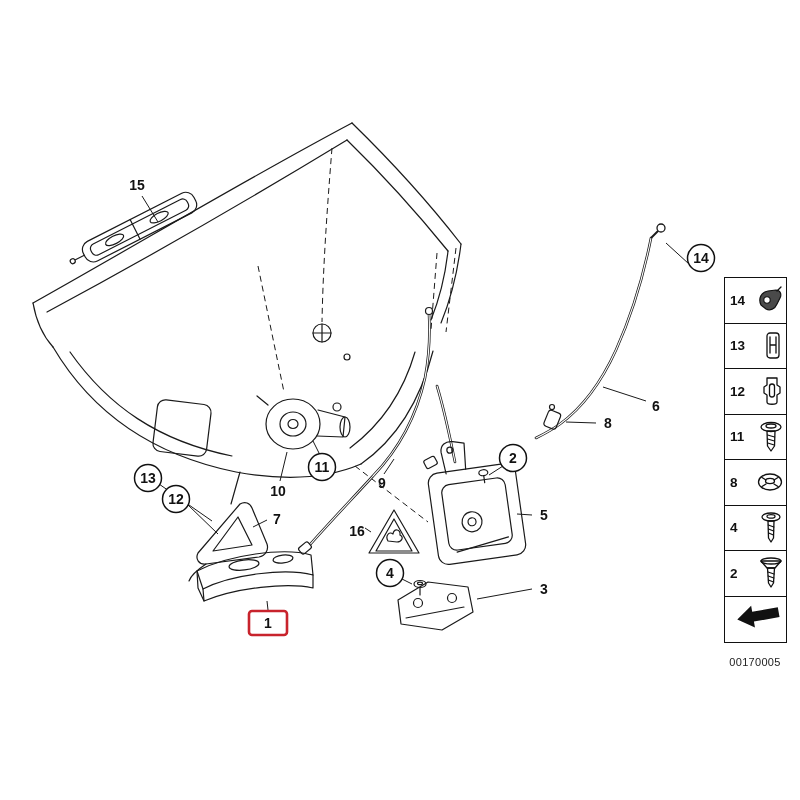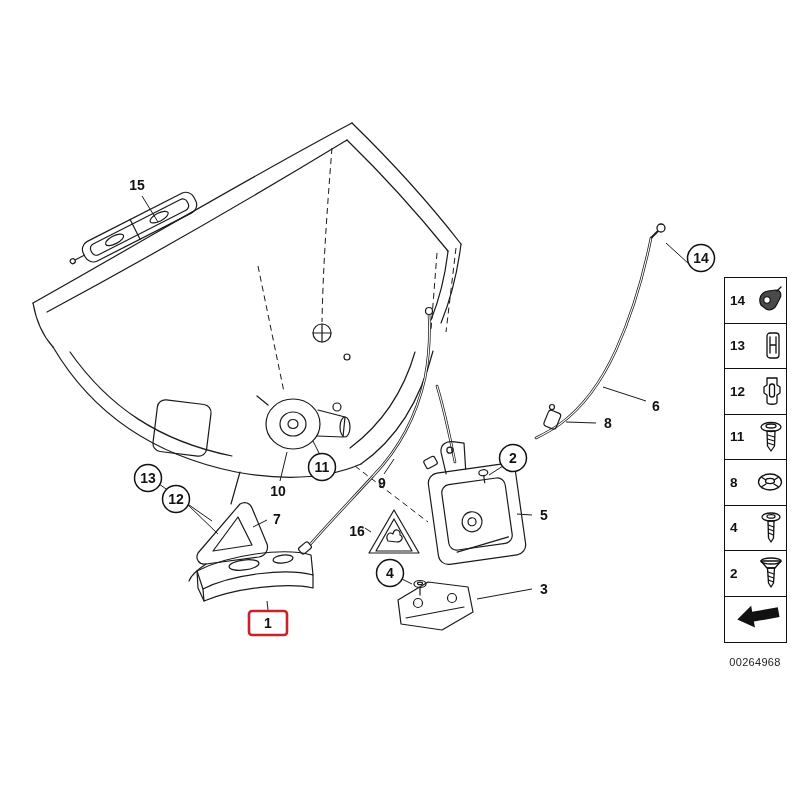--- a/index.html
+++ b/index.html
@@ -278,15 +278,15 @@
     <div class="cell arrow-cell">
       <span class="ic" style="margin-left:0;">
         <svg width="52" height="36" viewBox="0 0 52 36" style="overflow:visible;">
           <path fill="#111" d="M48,10 L22,10 L22,4 L6,15 L22,26 L22,20 L48,20 Z" transform="rotate(-10 26 15)"></path>
         </svg>
       </span>
     </div>
 
   </div>
 
-  <div id="code">00264968</div>
+  <div id="code">00170005</div>
 
 </div>
 
 </body></html>

